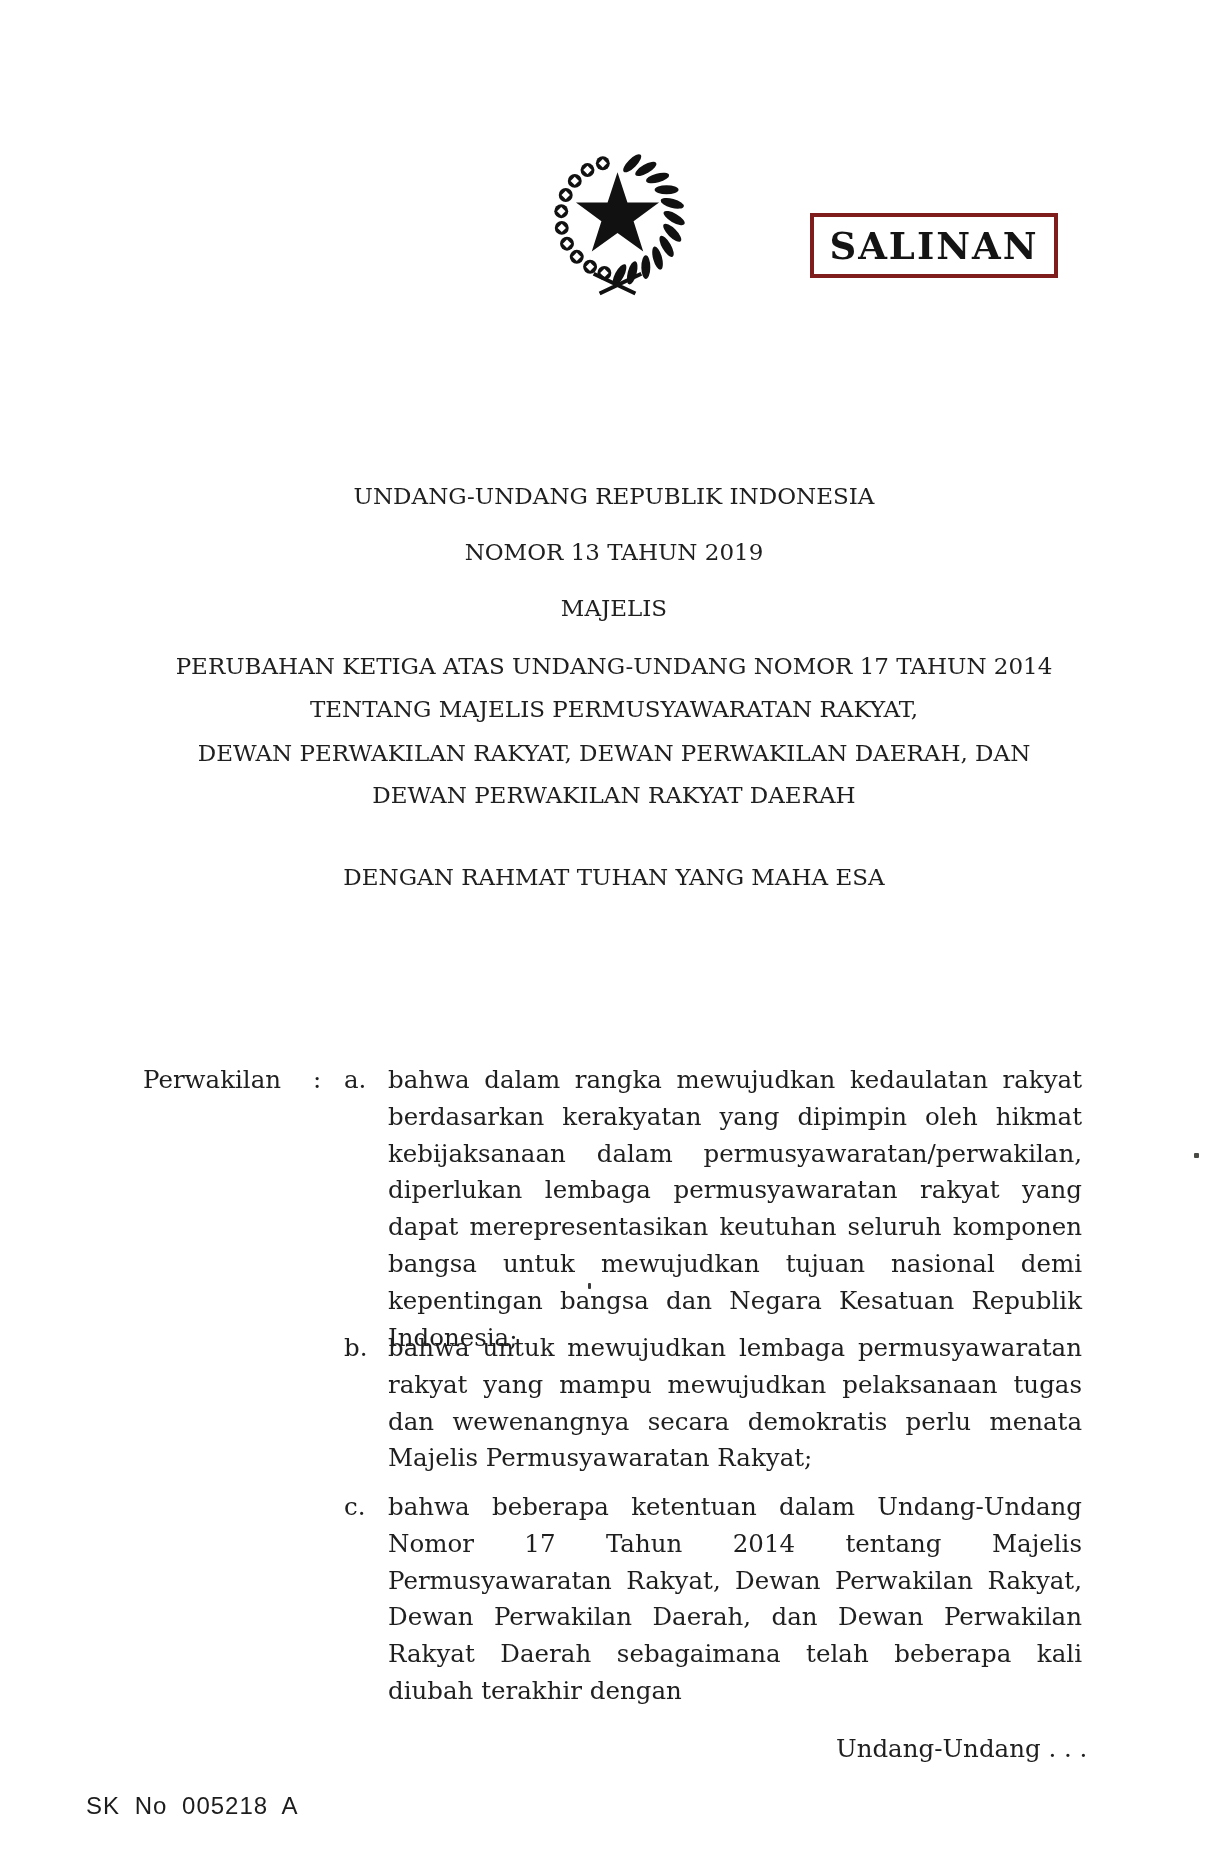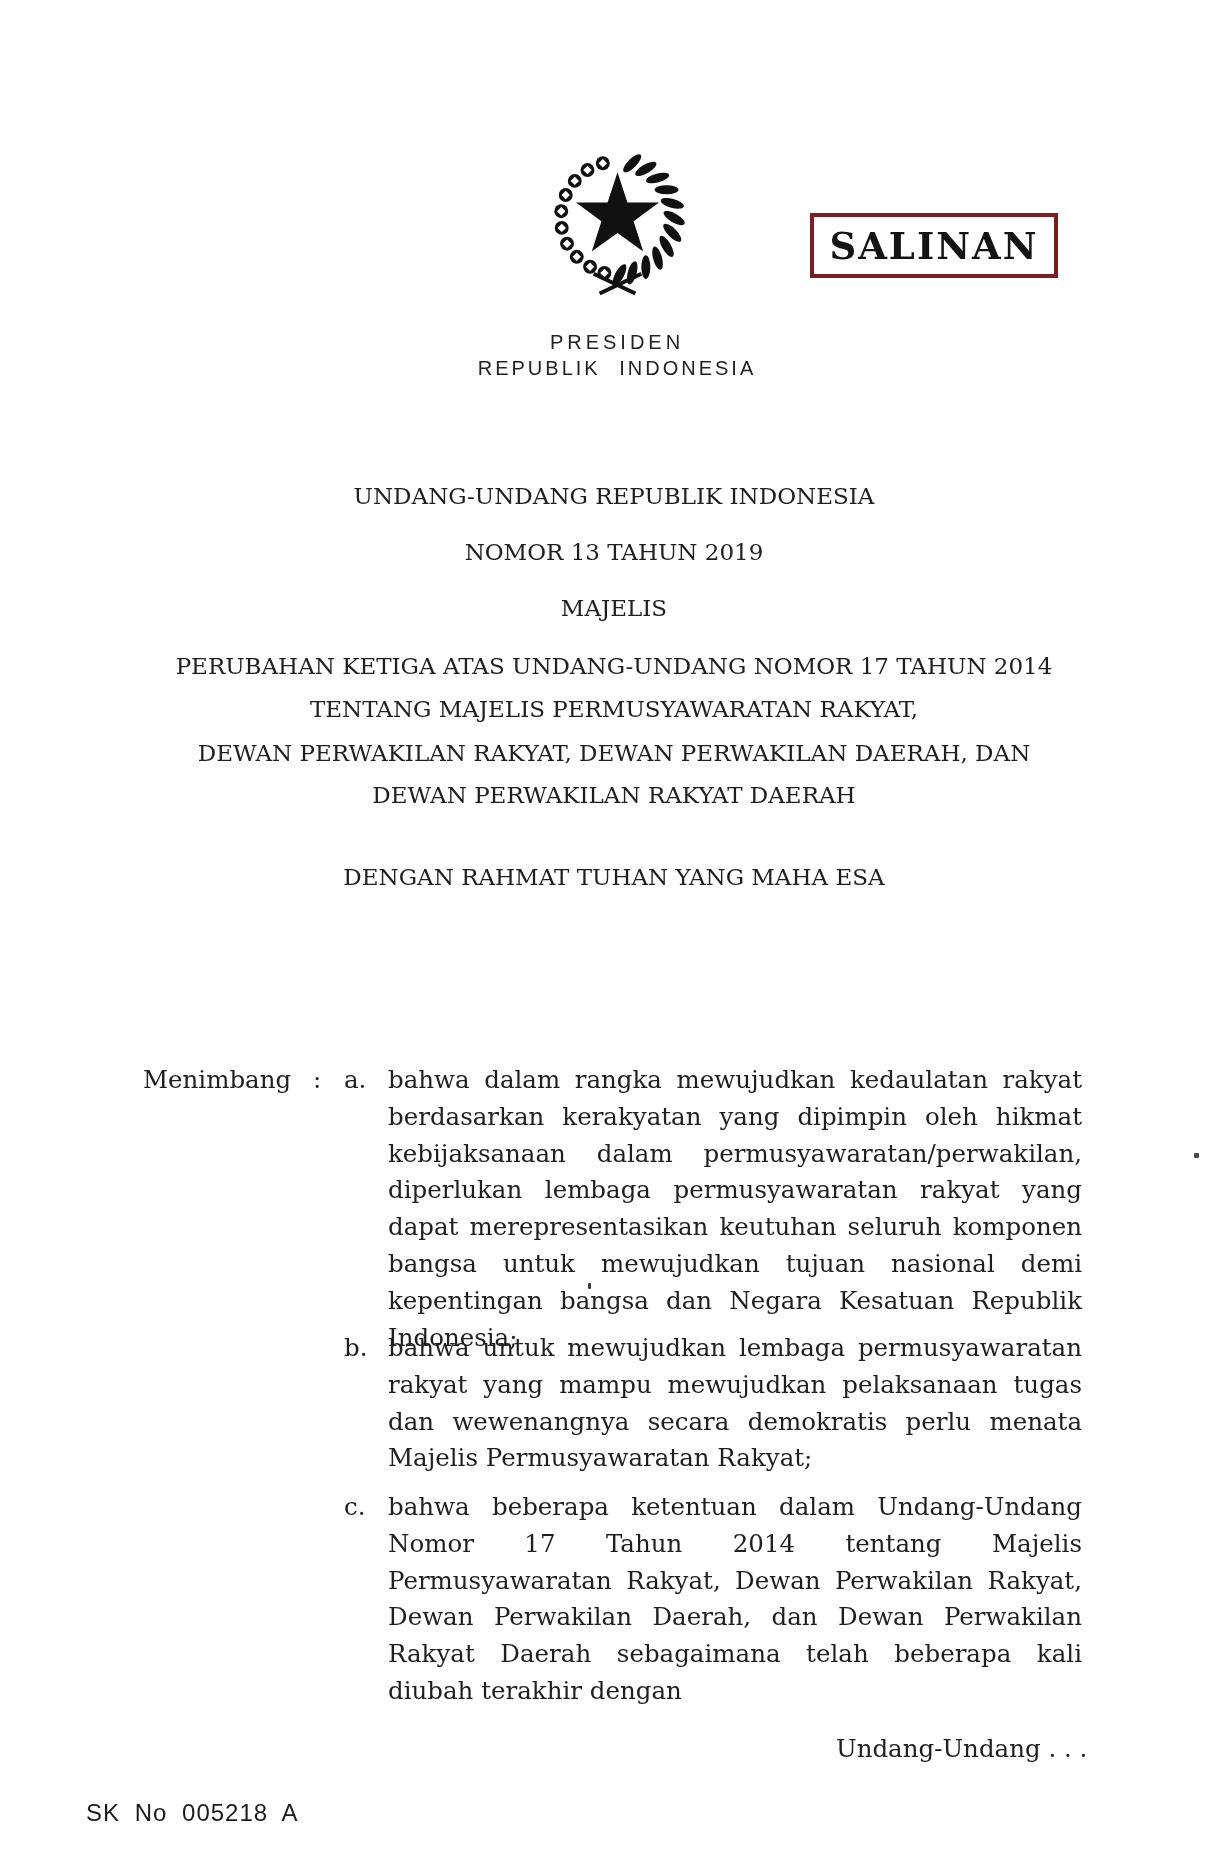--- a/index.html
+++ b/index.html
@@ -55,21 +55,21 @@
   .letter{left:344px;width:40px;}
   .m-label{left:143px;}
   .m-colon{left:313px;}
 
   
   .catchword{left:828px;top:1734px;font-size:24.5px;white-space:nowrap;margin-left:8px;}
   .sk{
     left:86px;top:1792px;
     font-family:"Liberation Sans", sans-serif;
     font-size:24px;letter-spacing:1px;word-spacing:7px;
-    color:#1c1c1c;white-space:nowrap;margin-top:7px;
+    color:#1c1c1c;white-space:nowrap;
   }
 
   
   .speck1{left:1194px;top:1153px;width:5px;height:5px;background:#4a4a44;border-radius:1px;}
   .speck2{left:588px;top:1283px;width:3px;height:6px;background:#3c3c3c;border-radius:1px;}
 </style>
 </head>
 <body>
 
 <div class="page">
@@ -136,38 +136,34 @@
               <circle r="7"></circle>
               <rect x="-3" y="-3" width="6" height="6" transform="rotate(45)" fill="#fff"></rect>
             </g>
         </g>
 
         <path d="M62 150 L104 130 M98 150 L56 130" stroke="#111" stroke-width="4" fill="none"></path>
       </g>
     </svg>
   </div>
 
-  <div class="abs letterhead">
-    <div class="lh1">PRESIDEN</div>
-    <div class="lh2">REPUBLIK INDONESIA</div>
-  </div>
 
   <div class="abs stamp">SALINAN</div>
 
   <div class="abs docline" style="top:481px">UNDANG-UNDANG REPUBLIK INDONESIA</div>
   <div class="abs docline" style="top:537px">NOMOR 13 TAHUN 2019</div>
   <div class="abs docline" style="top:593px">MAJELIS</div>
   <div class="abs docline" style="top:651px">PERUBAHAN KETIGA ATAS UNDANG-UNDANG NOMOR 17 TAHUN 2014</div>
   <div class="abs docline" style="top:694px">TENTANG MAJELIS PERMUSYAWARATAN RAKYAT,</div>
   <div class="abs docline" style="top:738px">DEWAN PERWAKILAN RAKYAT, DEWAN PERWAKILAN DAERAH, DAN</div>
   <div class="abs docline" style="top:780px">DEWAN PERWAKILAN RAKYAT DAERAH</div>
 
   <div class="abs docline" style="top:862px">DENGAN RAHMAT TUHAN YANG MAHA ESA</div>
 
-  <div class="abs body-text m-label" style="top:1062px">Menimbang</div>
+  <div class="abs body-text m-label" style="top:1062px">Perwakilan</div>
   <div class="abs body-text m-colon" style="top:1062px">:</div>
 
   <div class="abs body-text letter" style="top:1062px">a.</div>
   <div class="abs body-text para" style="top:1062px">bahwa dalam rangka mewujudkan kedaulatan rakyat berdasarkan kerakyatan yang dipimpin oleh hikmat kebijaksanaan dalam permusyawaratan/perwakilan, diperlukan lembaga permusyawaratan rakyat yang dapat merepresentasikan keutuhan seluruh komponen bangsa untuk mewujudkan tujuan nasional demi kepentingan bangsa dan Negara Kesatuan Republik Indonesia;</div>
 
   <div class="abs body-text letter" style="top:1330px">b.</div>
   <div class="abs body-text para" style="top:1330px">bahwa untuk mewujudkan lembaga permusyawaratan rakyat yang mampu mewujudkan pelaksanaan tugas dan wewenangnya secara demokratis perlu menata Majelis Permusyawaratan Rakyat;</div>
 
   <div class="abs body-text letter" style="top:1489px">c.</div>
   <div class="abs body-text para" style="top:1489px">bahwa beberapa ketentuan dalam Undang-Undang Nomor 17 Tahun 2014 tentang Majelis Permusyawaratan Rakyat, Dewan Perwakilan Rakyat, Dewan Perwakilan Daerah, dan Dewan Perwakilan Rakyat Daerah sebagaimana telah beberapa kali diubah terakhir dengan</div>

